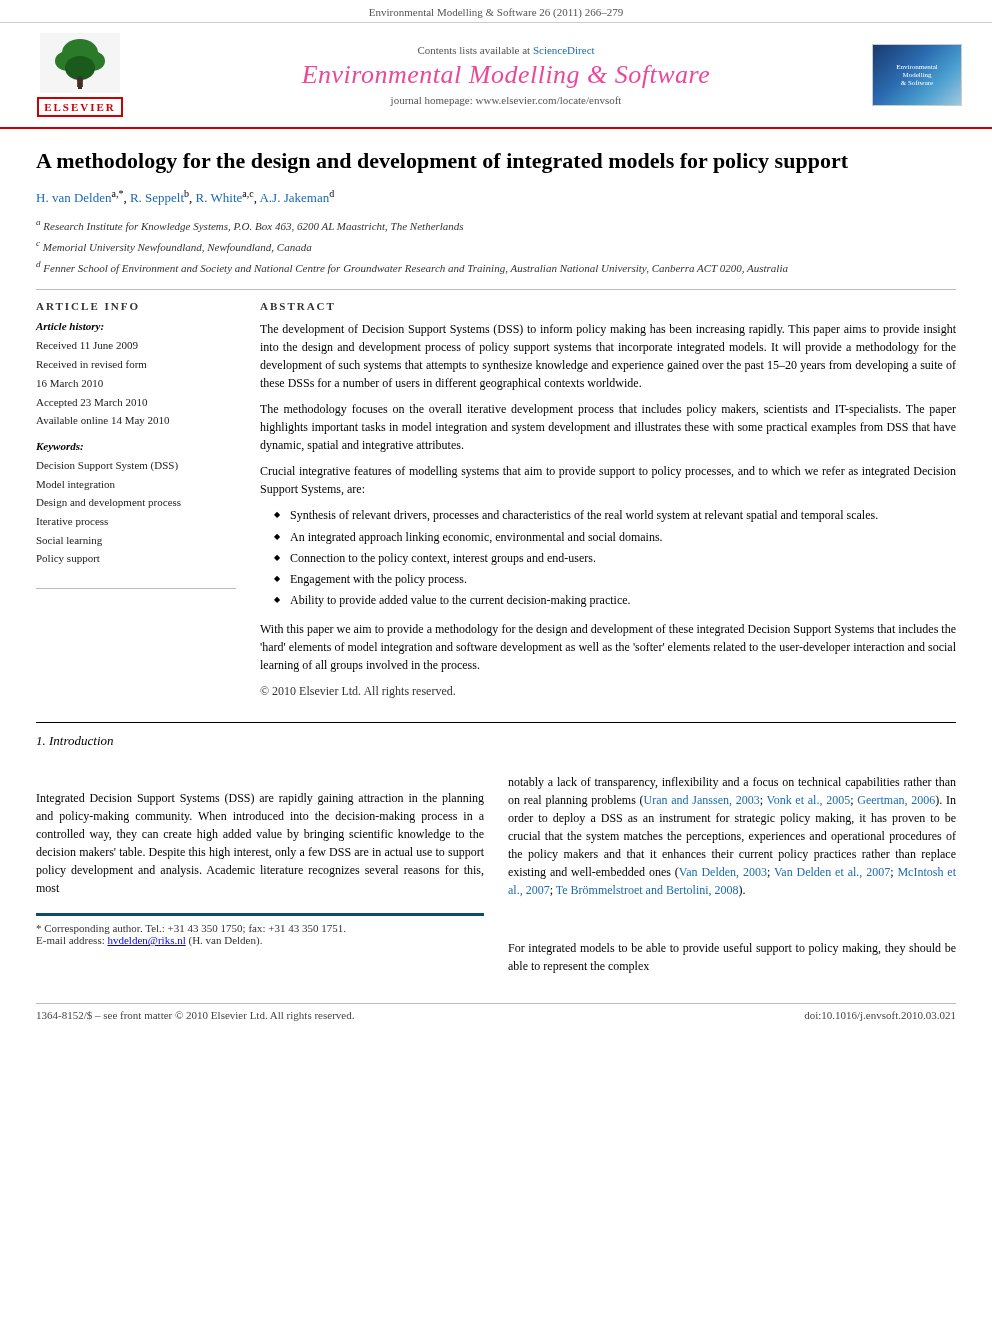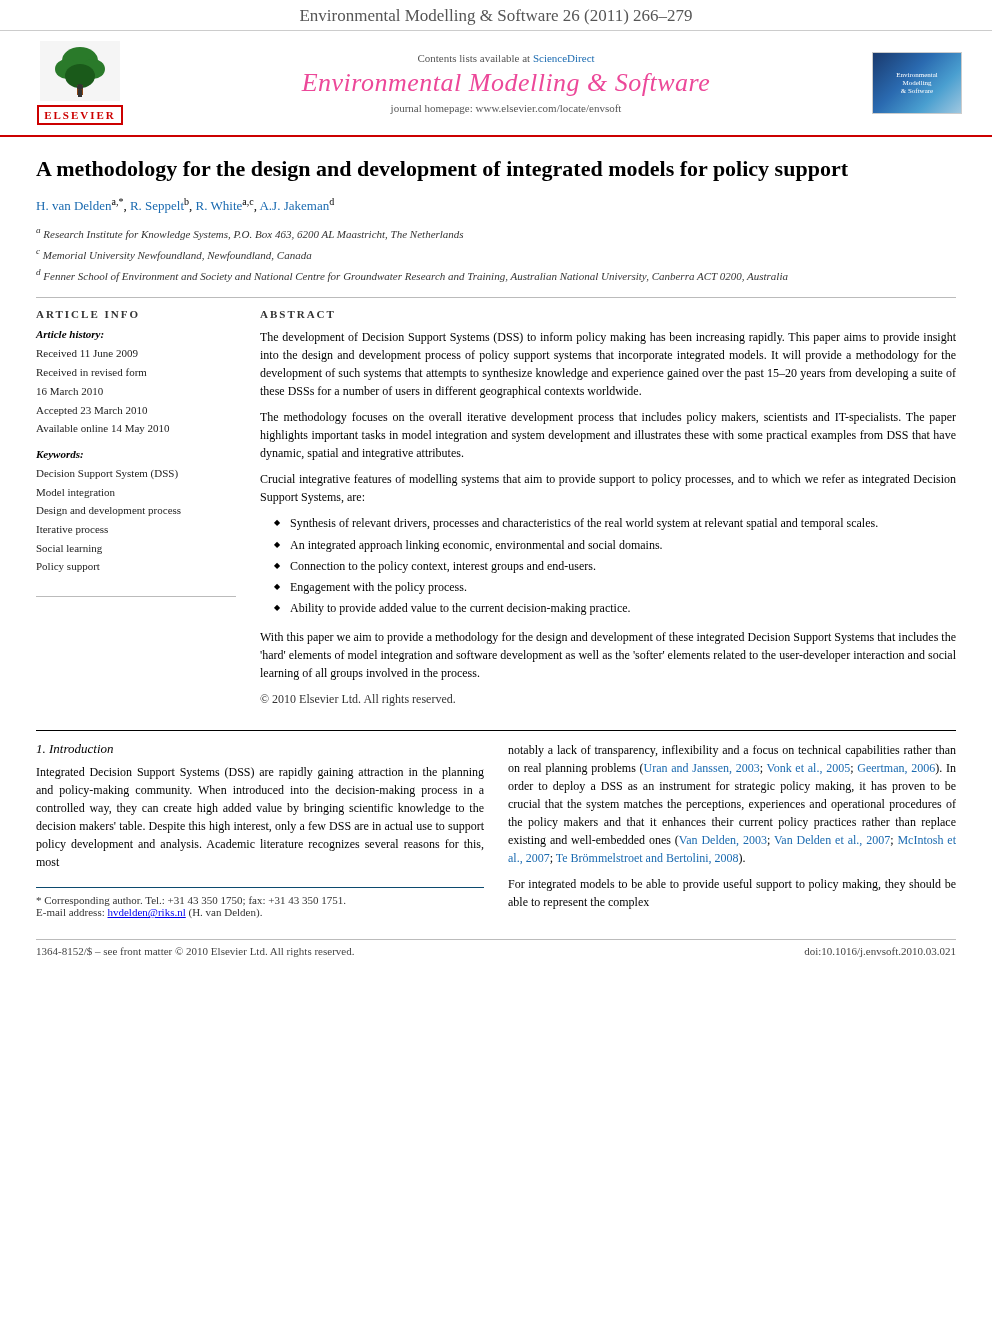--- a/index.html
+++ b/index.html
@@ -6,21 +6,21 @@
     body {
       background: #fff;
       font-family: 'Times New Roman', Times, serif;
       font-size: 13px;
       color: #000;
       width: 992px;
       min-height: 1323px;
     }
     .top-meta {
       text-align: center;
-      font-size: 17px;
+      font-size: 11px;
       color: #555;
       padding: 6px 0 4px 0;
       border-bottom: 1px solid #ccc;
     }
     .journal-header {
       display: flex;
       align-items: center;
       border-bottom: 2px solid #c00;
       padding: 10px 20px;
       gap: 10px;
@@ -237,29 +237,30 @@
       font-weight: normal;
       margin-bottom: 6px;
       font-style: italic;
     }
 
     .body-text {
       font-size: 12px;
       line-height: 1.5;
       text-align: justify;
       margin-bottom: 8px;
+      margin-top: 40px;
     }
 
     .body-text a, .ref-link {
       color: #1a6ab0;
       text-decoration: none;
     }
 
     .footnote-area {
-      border-top: 1px solid #0c4a6e;
+      border-top: 3px solid #0c4a6e;
       margin-top: 16px;
       padding-top: 6px;
       font-size: 11px;
       color: #333;
     }
 
     .bottom-bar {
       margin-top: 20px;
       border-top: 1px solid #bbb;
       padding-top: 5px;

